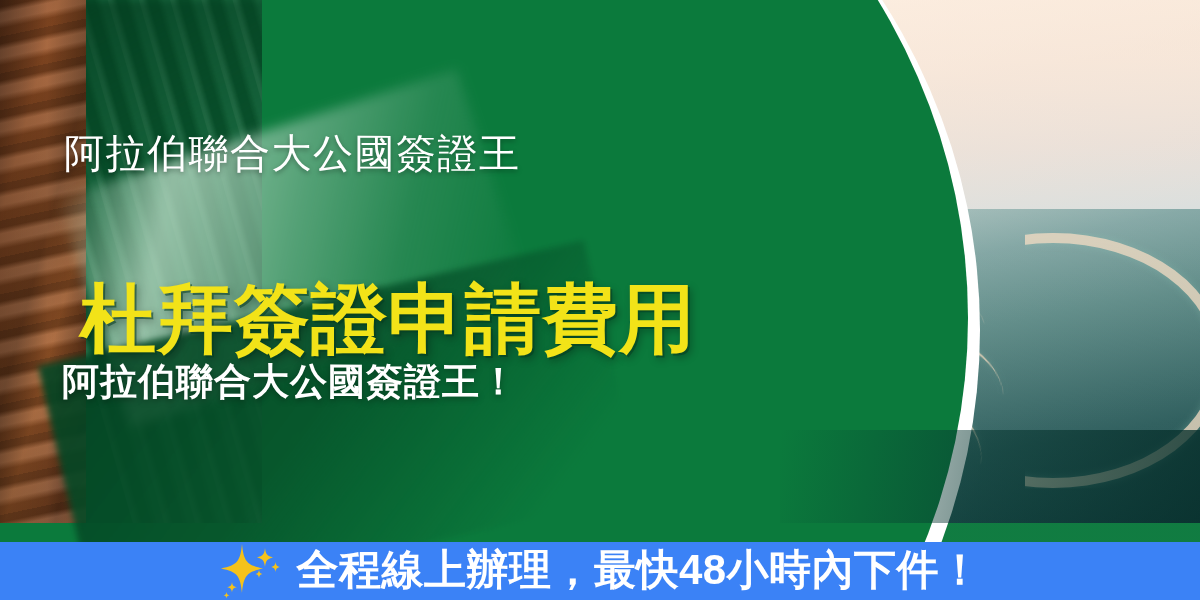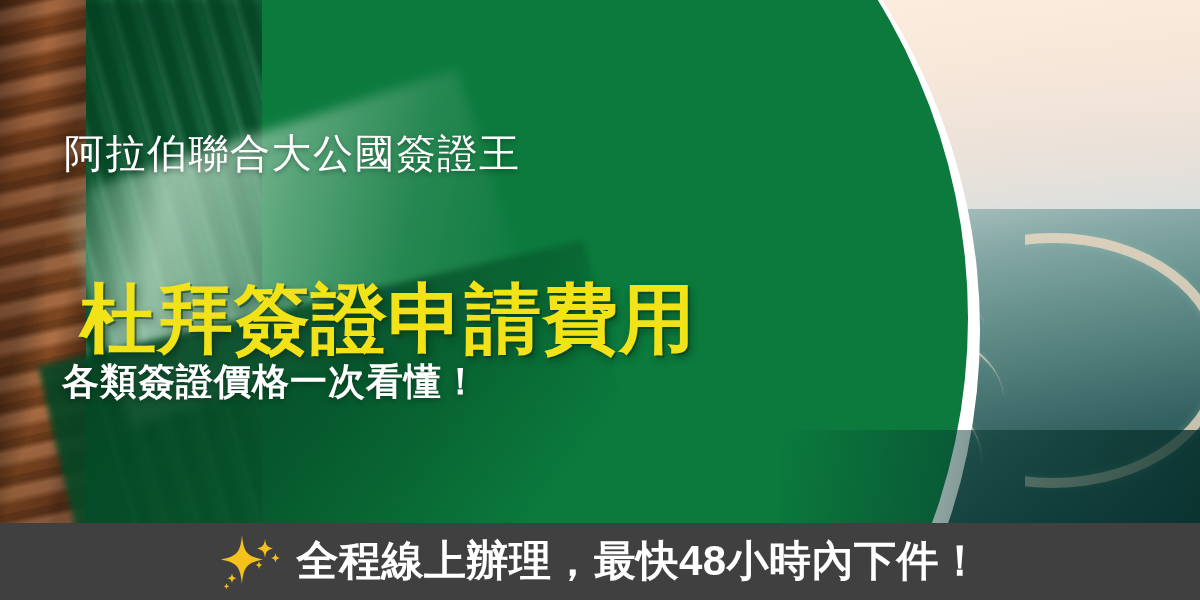--- a/index.html
+++ b/index.html
@@ -206,22 +206,22 @@
     z-index:40;
     color:#ffffff;
     font-size:37px;font-weight:bold;
     letter-spacing:1px;line-height:1;
     white-space:nowrap;
     text-shadow:0 2px 6px rgba(0,0,0,.35);
   }
 
   
   .bottombar{
-    position:absolute;left:0;bottom:0;width:1200px;height:77px;
-    background:#404040;
+    position:absolute;left:0;bottom:0;width:1200px;height:58px;
+    background:#3b82f6;
     display:flex;align-items:center;justify-content:center;gap:12px;
     z-index:50;
     margin-top:48px;
   }
   .sparkle{width:66px;height:62px;flex:none;display:block;}
   .bottom-text{
     color:#ffffff;
     font-size:42px;font-weight:bold;letter-spacing:.5px;
     white-space:nowrap;
     transform:translateY(-1px);
@@ -278,21 +278,21 @@
   <div class="flag-sheen"></div>
   <div class="flag-fold-a"></div>
 
   <div class="eyebrow">
     <span class="eyebrow-text">阿拉伯聯合大公國簽證王</span>
 
   </div>
 
   <h1 class="headline">杜拜簽證申請費用</h1>
 
-  <h2 class="subhead">各類簽證價格一次看懂！</h2>
+  <h2 class="subhead">阿拉伯聯合大公國簽證王！</h2>
 
   <div class="bottombar">
     <svg class="sparkle" viewBox="0 0 66 62" aria-hidden="true">
       <path d="M24,4 C25.6,21 28.6,25.2 45,28.5 C28.6,31.8 25.6,36 24,53 C22.4,36 19.4,31.8 3,28.5 C19.4,25.2 22.4,21 24,4 Z" fill="#F5C21B"></path>
       <path d="M47,8 C47.8,14.4 49.1,16 55,17.4 C49.1,18.8 47.8,20.4 47,26.8 C46.2,20.4 44.9,18.8 39,17.4 C44.9,16 46.2,14.4 47,8 Z" fill="#F5C21B"></path>
       <path d="M57.5,22 C58,25.3 58.8,26.2 62,27 C58.8,27.8 58,28.7 57.5,32 C57,28.7 56.2,27.8 53,27 C56.2,26.2 57,25.3 57.5,22 Z" fill="#F5C21B"></path>
       <path d="M41,30 C41.4,32.6 42,33.3 44.5,34 C42,34.7 41.4,35.4 41,38 C40.6,35.4 40,34.7 37.5,34 C40,33.3 40.6,32.6 41,30 Z" fill="#F5C21B"></path>
       <path d="M14,42 C14.5,45.6 15.4,46.5 19,47.2 C15.4,47.9 14.5,48.8 14,52.4 C13.5,48.8 12.6,47.9 9,47.2 C12.6,46.5 13.5,45.6 14,42 Z" fill="#F5C21B"></path>
       <path d="M8.5,52 C8.8,54.2 9.3,54.8 11.5,55.3 C9.3,55.8 8.8,56.4 8.5,58.6 C8.2,56.4 7.7,55.8 5.5,55.3 C7.7,54.8 8.2,54.2 8.5,52 Z" fill="#F5C21B"></path>
     </svg>

